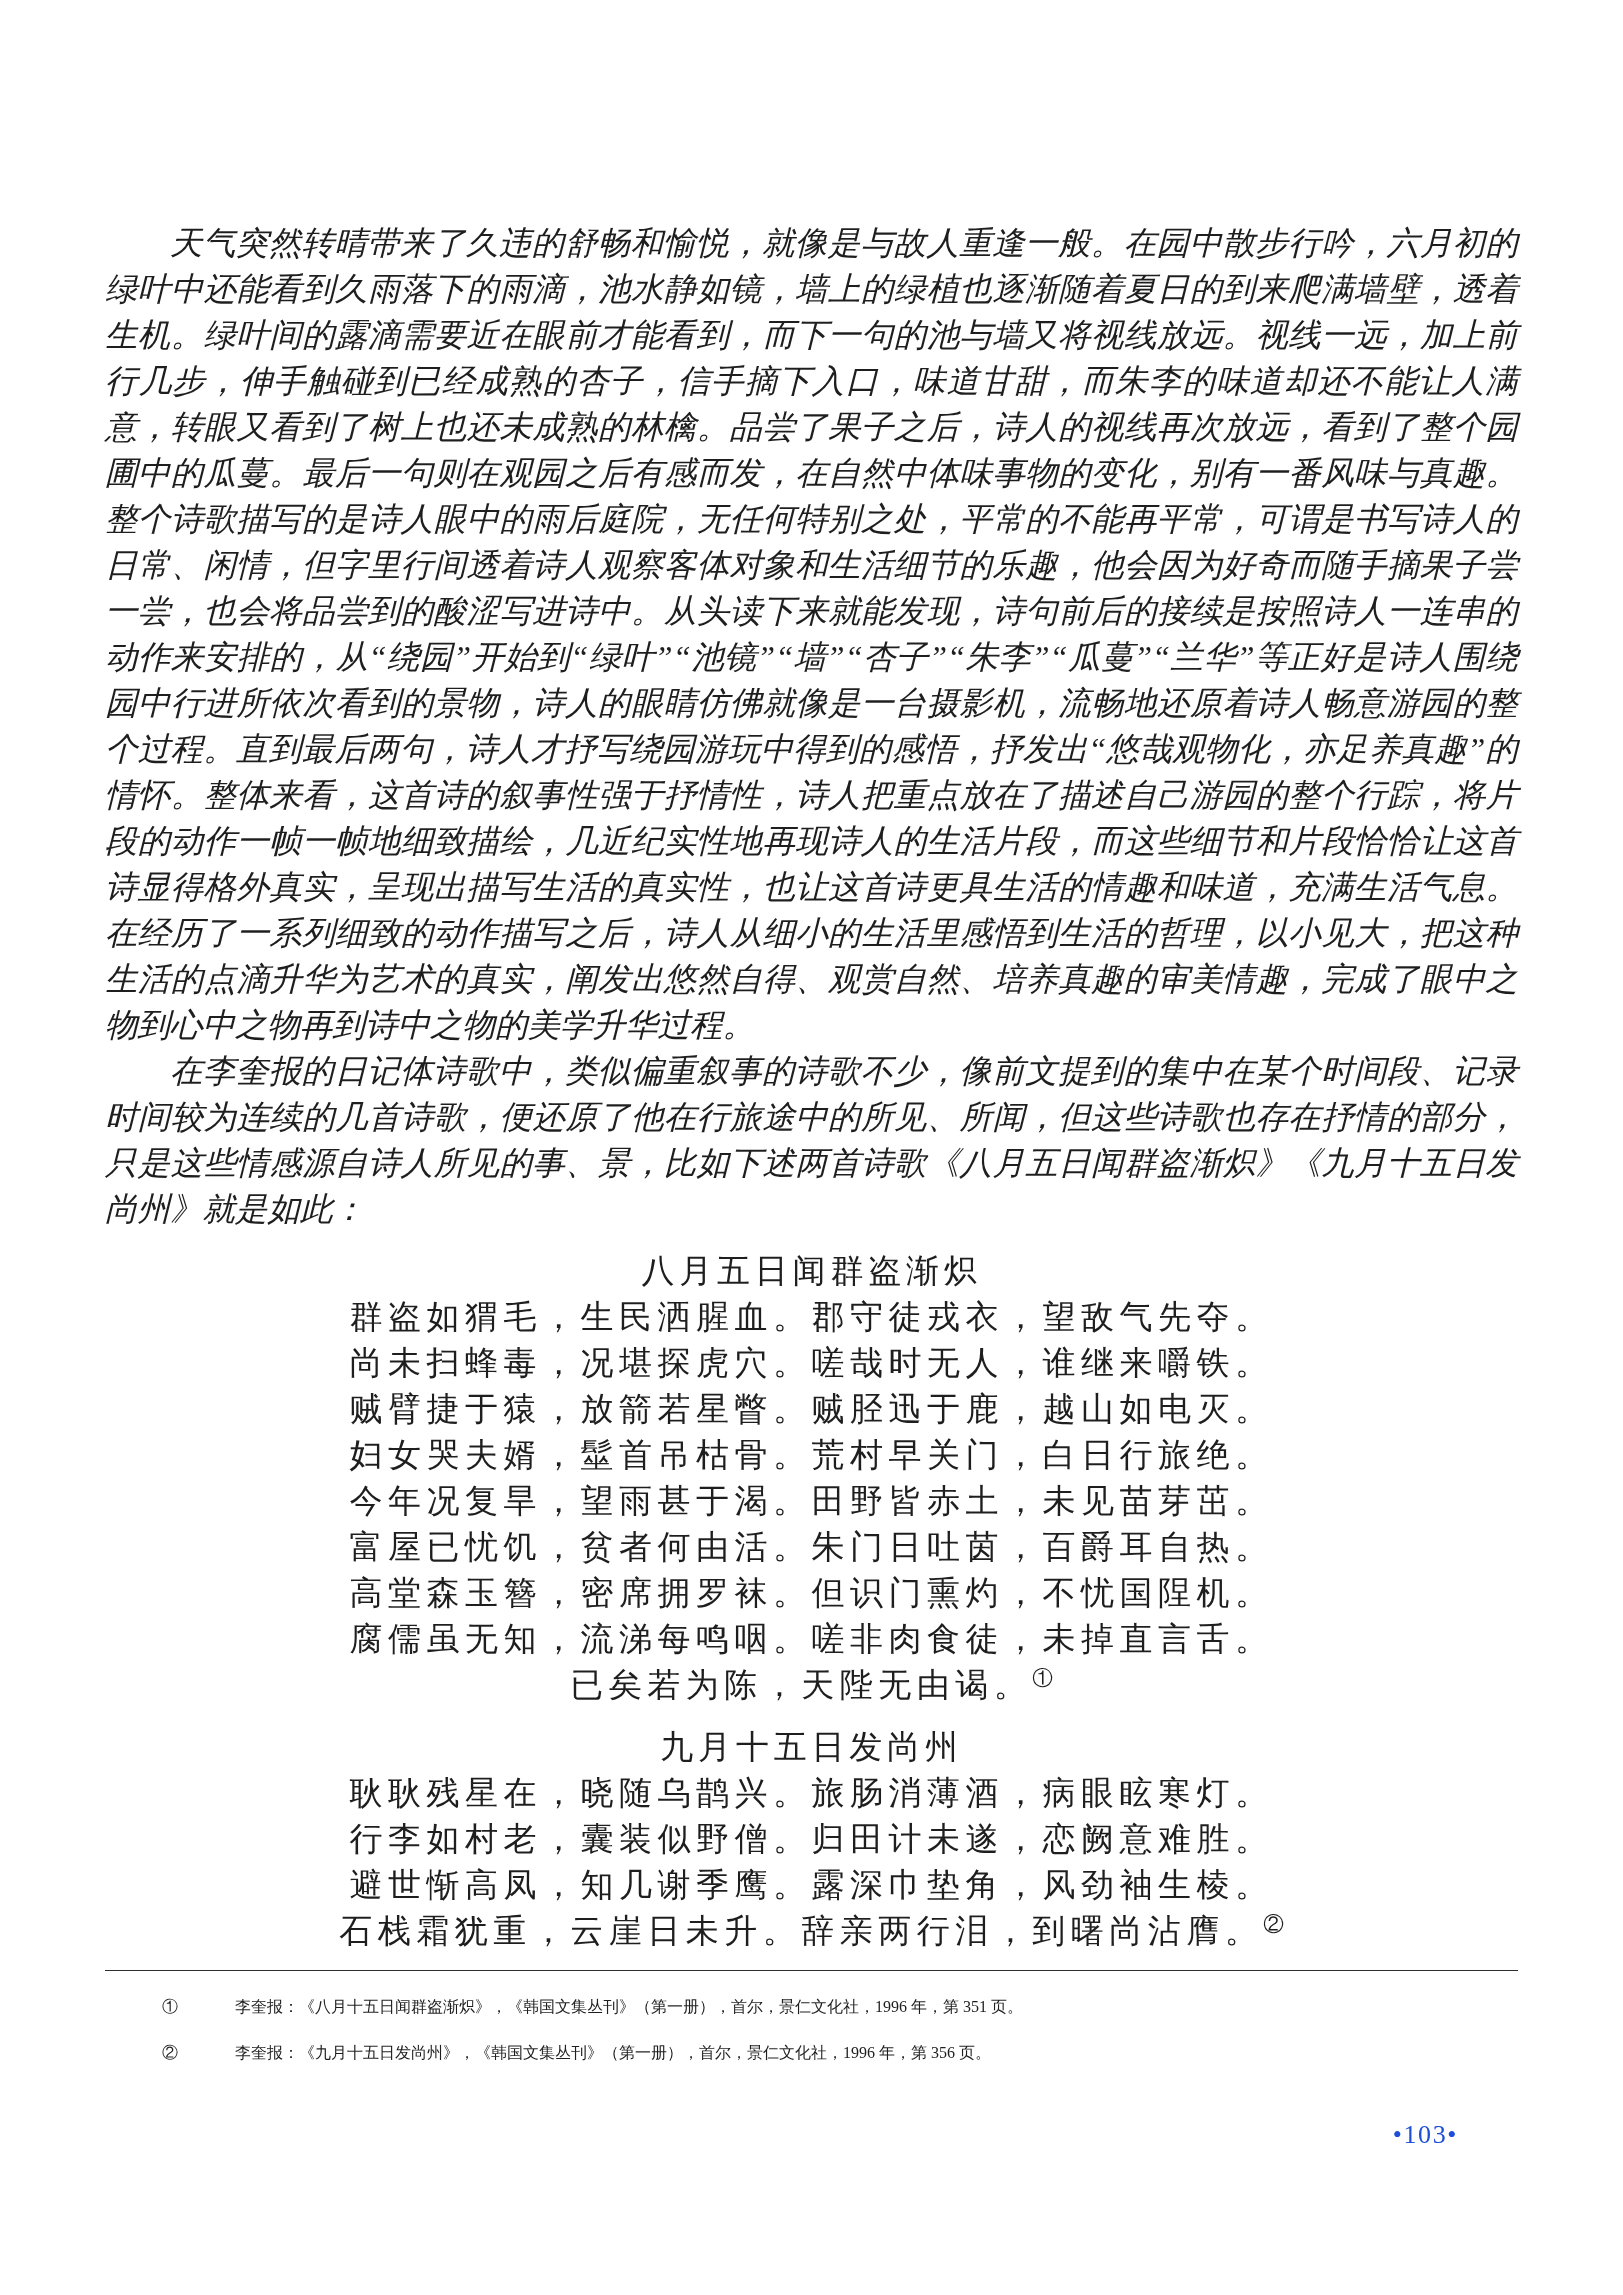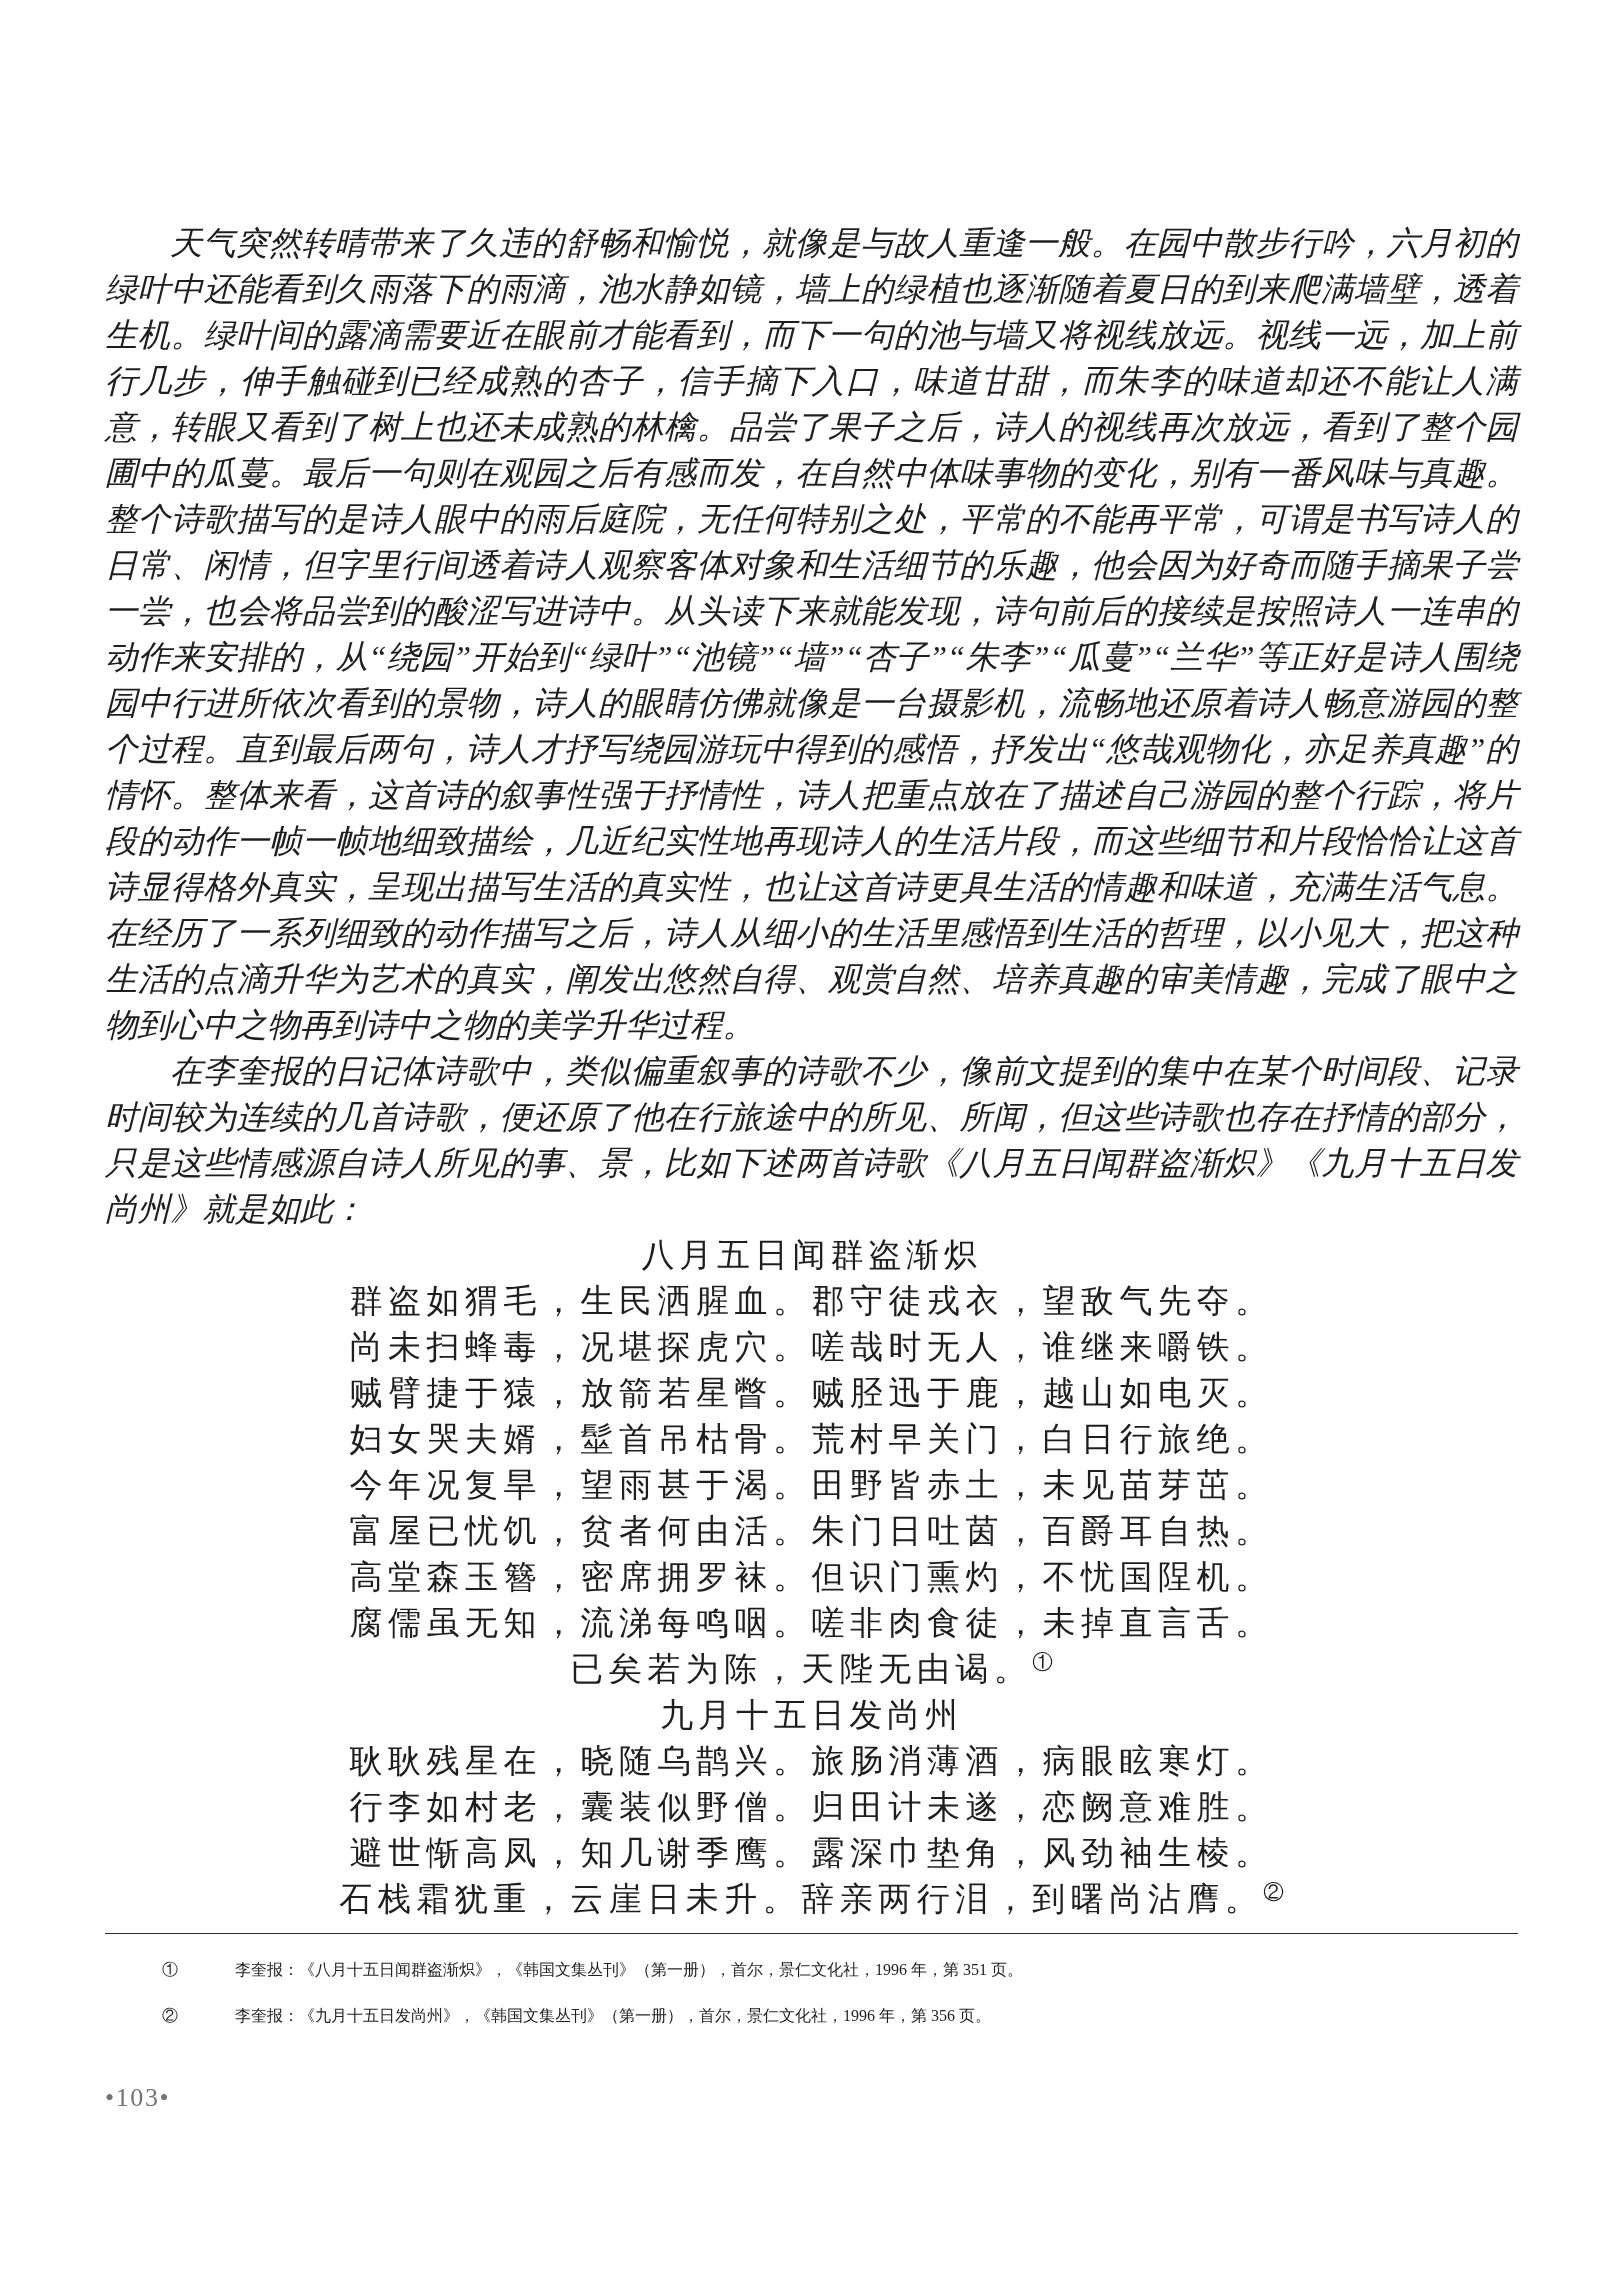--- a/index.html
+++ b/index.html
@@ -19,21 +19,21 @@
   }
   .para {
     margin: 0;
     font-size: 32.5px;
     line-height: 46px;
     text-align: justify;
     text-indent: 2em;
     word-break: break-all;
     font-style: italic;
   }
-  .poem { margin: 0; }
+  .poem { margin: 16px; }
   .poem-title {
     font-size: 33px;
     line-height: 46px;
     text-align: center;
     font-family: cursive, serif;
     letter-spacing: 4.8px;
   }
   .poem-line {
     font-size: 33px;
     line-height: 46px;
@@ -58,24 +58,25 @@
     line-height: 46px;
     padding-left: 57px;
     white-space: nowrap;
   }
   .fn-marker {
     display: inline-block;
     width: 73px;
   }
   .page-number {
     margin-top: 44px;
+    text-align: right;
     padding-right: 60px;
     font-size: 26px;
     letter-spacing: 1.6px;
-    color: #737373;
+    color: #1d4ed8;
   }
 </style>
 </head>
 <body>
 
 <main class="page">
 
   <p class="para">天气突然转晴带来了久违的舒畅和愉悦，就像是与故人重逢一般。在园中散步行吟，六月初的绿叶中还能看到久雨落下的雨滴，池水静如镜，墙上的绿植也逐渐随着夏日的到来爬满墙壁，透着生机。绿叶间的露滴需要近在眼前才能看到，而下一句的池与墙又将视线放远。视线一远，加上前行几步，伸手触碰到已经成熟的杏子，信手摘下入口，味道甘甜，而朱李的味道却还不能让人满意，转眼又看到了树上也还未成熟的林檎。品尝了果子之后，诗人的视线再次放远，看到了整个园圃中的瓜蔓。最后一句则在观园之后有感而发，在自然中体味事物的变化，别有一番风味与真趣。整个诗歌描写的是诗人眼中的雨后庭院，无任何特别之处，平常的不能再平常，可谓是书写诗人的日常、闲情，但字里行间透着诗人观察客体对象和生活细节的乐趣，他会因为好奇而随手摘果子尝一尝，也会将品尝到的酸涩写进诗中。从头读下来就能发现，诗句前后的接续是按照诗人一连串的动作来安排的，从“绕园”开始到“绿叶”“池镜”“墙”“杏子”“朱李”“瓜蔓”“兰华”等正好是诗人围绕园中行进所依次看到的景物，诗人的眼睛仿佛就像是一台摄影机，流畅地还原着诗人畅意游园的整个过程。直到最后两句，诗人才抒写绕园游玩中得到的感悟，抒发出“悠哉观物化，亦足养真趣”的情怀。整体来看，这首诗的叙事性强于抒情性，诗人把重点放在了描述自己游园的整个行踪，将片段的动作一帧一帧地细致描绘，几近纪实性地再现诗人的生活片段，而这些细节和片段恰恰让这首诗显得格外真实，呈现出描写生活的真实性，也让这首诗更具生活的情趣和味道，充满生活气息。在经历了一系列细致的动作描写之后，诗人从细小的生活里感悟到生活的哲理，以小见大，把这种生活的点滴升华为艺术的真实，阐发出悠然自得、观赏自然、培养真趣的审美情趣，完成了眼中之物到心中之物再到诗中之物的美学升华过程。</p>
 
   <p class="para">在李奎报的日记体诗歌中，类似偏重叙事的诗歌不少，像前文提到的集中在某个时间段、记录时间较为连续的几首诗歌，便还原了他在行旅途中的所见、所闻，但这些诗歌也存在抒情的部分，只是这些情感源自诗人所见的事、景，比如下述两首诗歌《八月五日闻群盗渐炽》《九月十五日发尚州》就是如此：</p>

